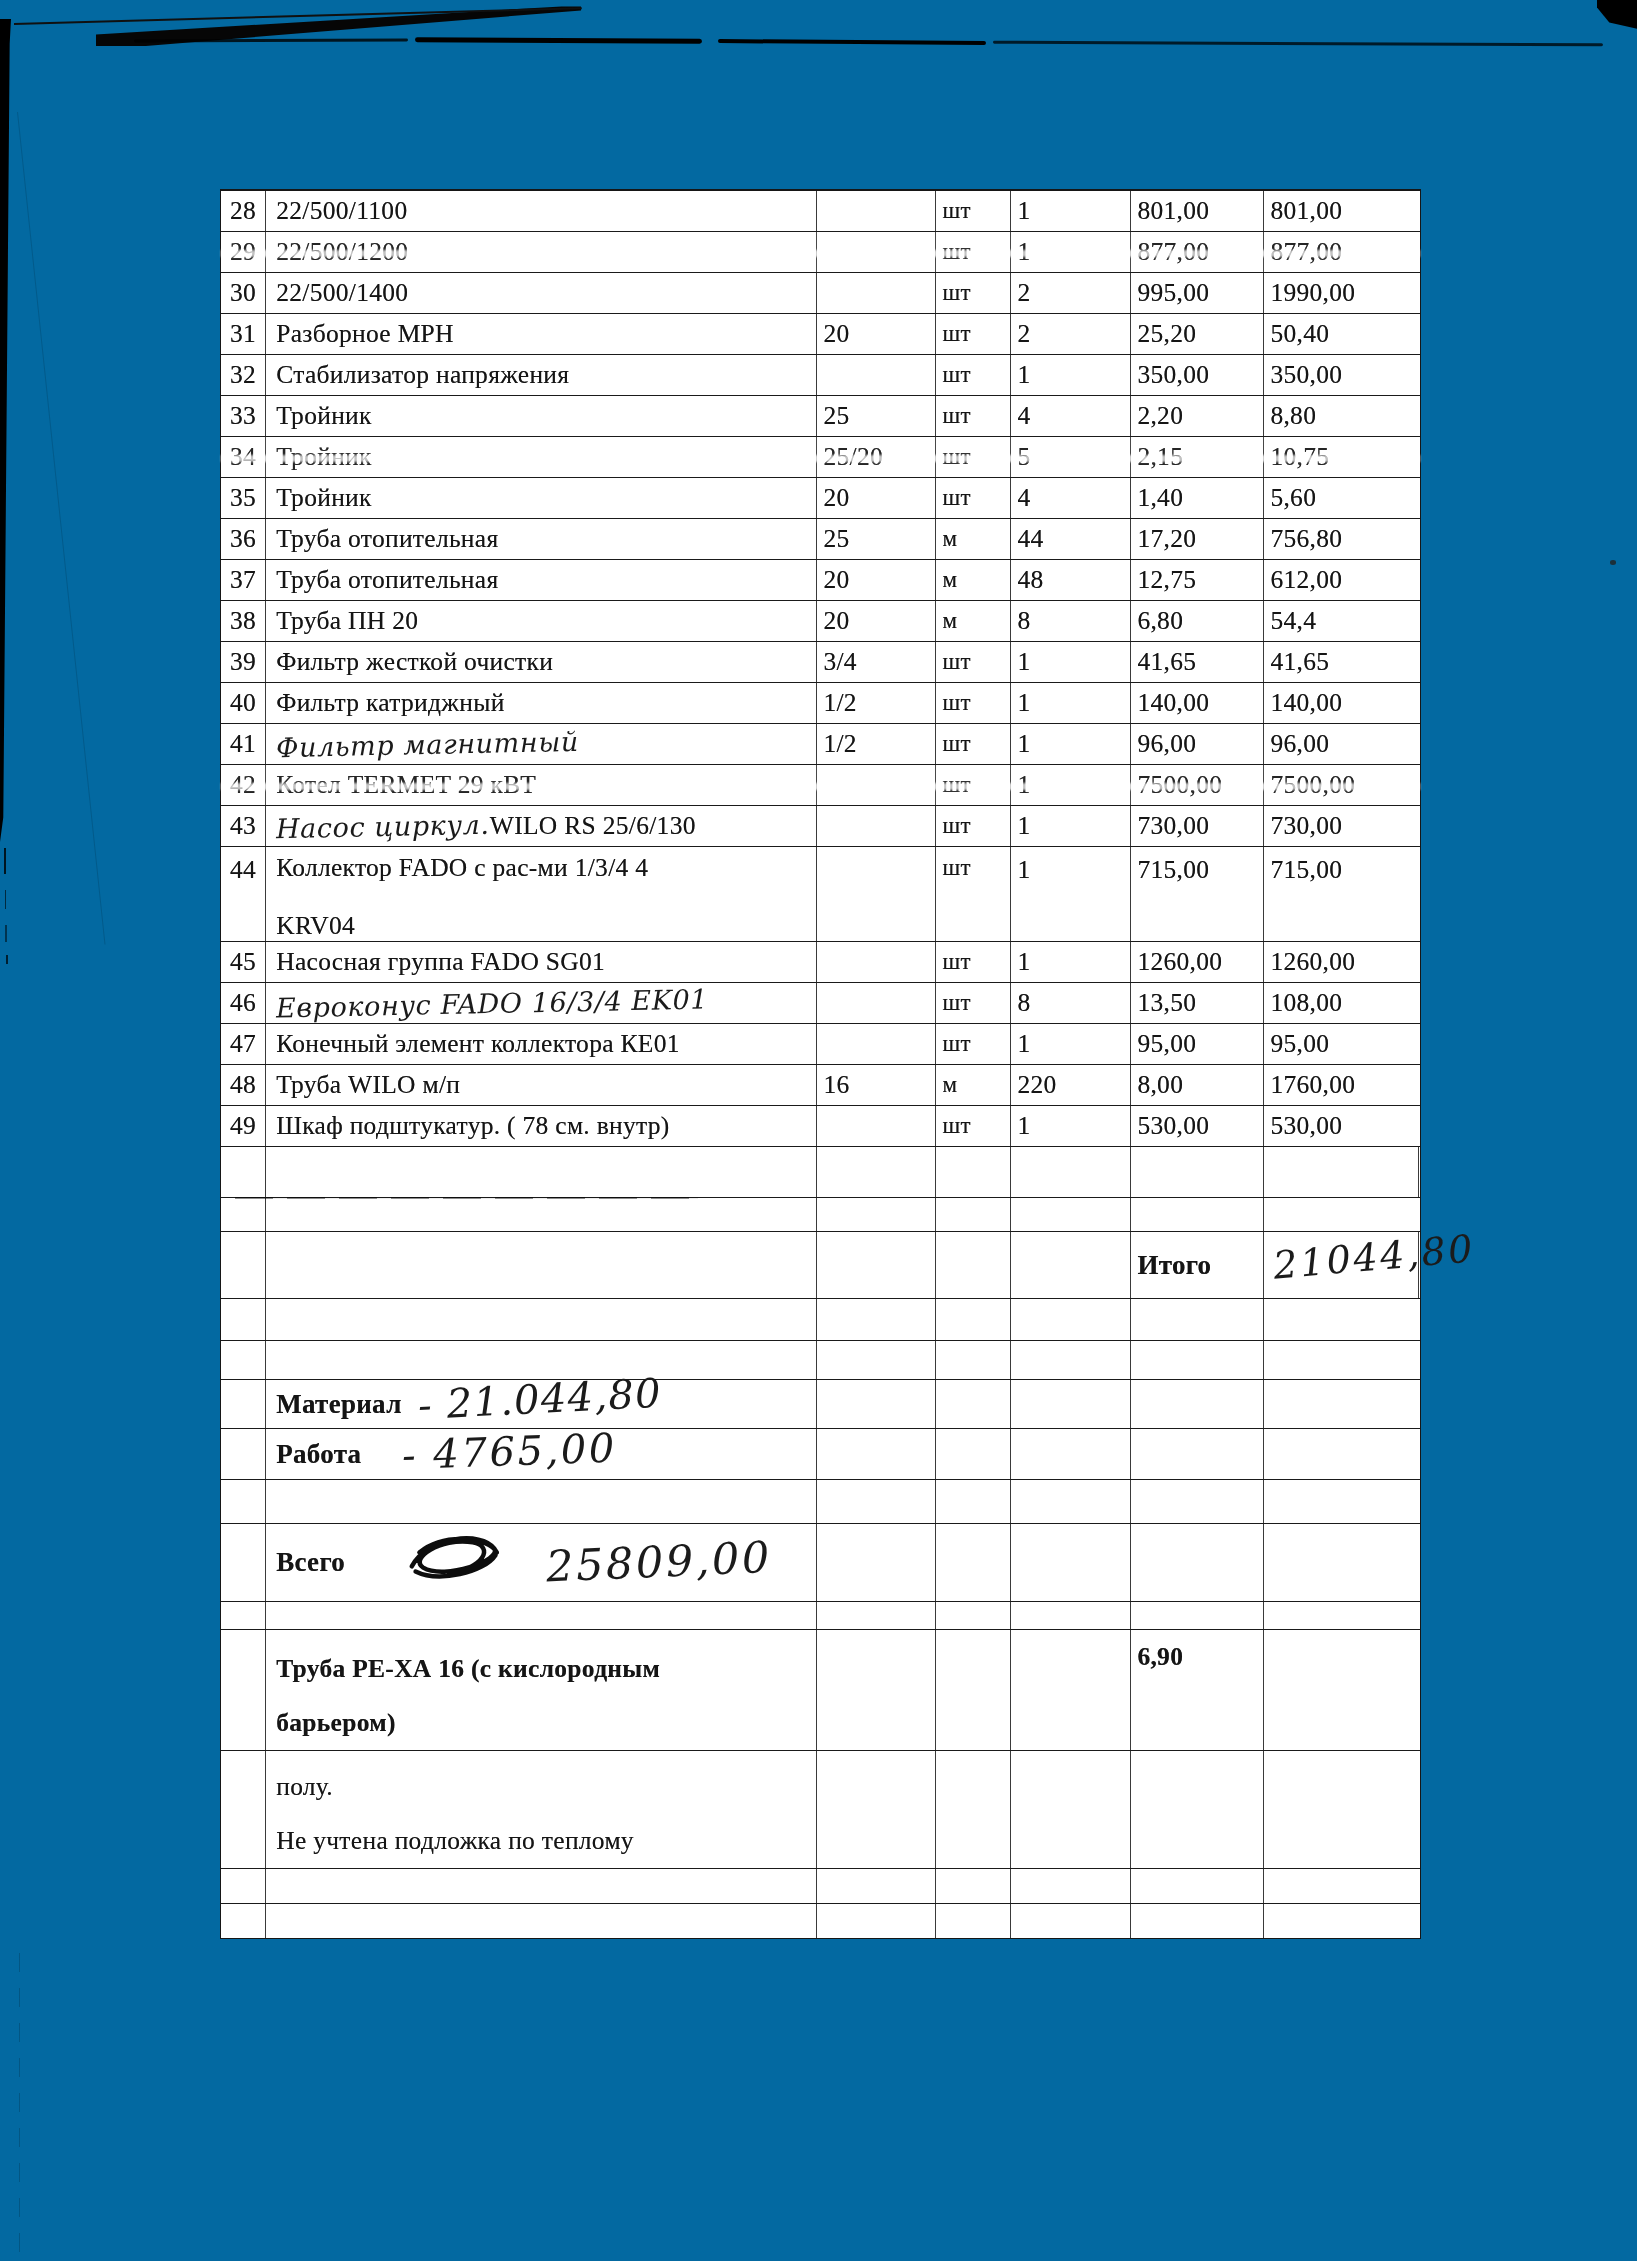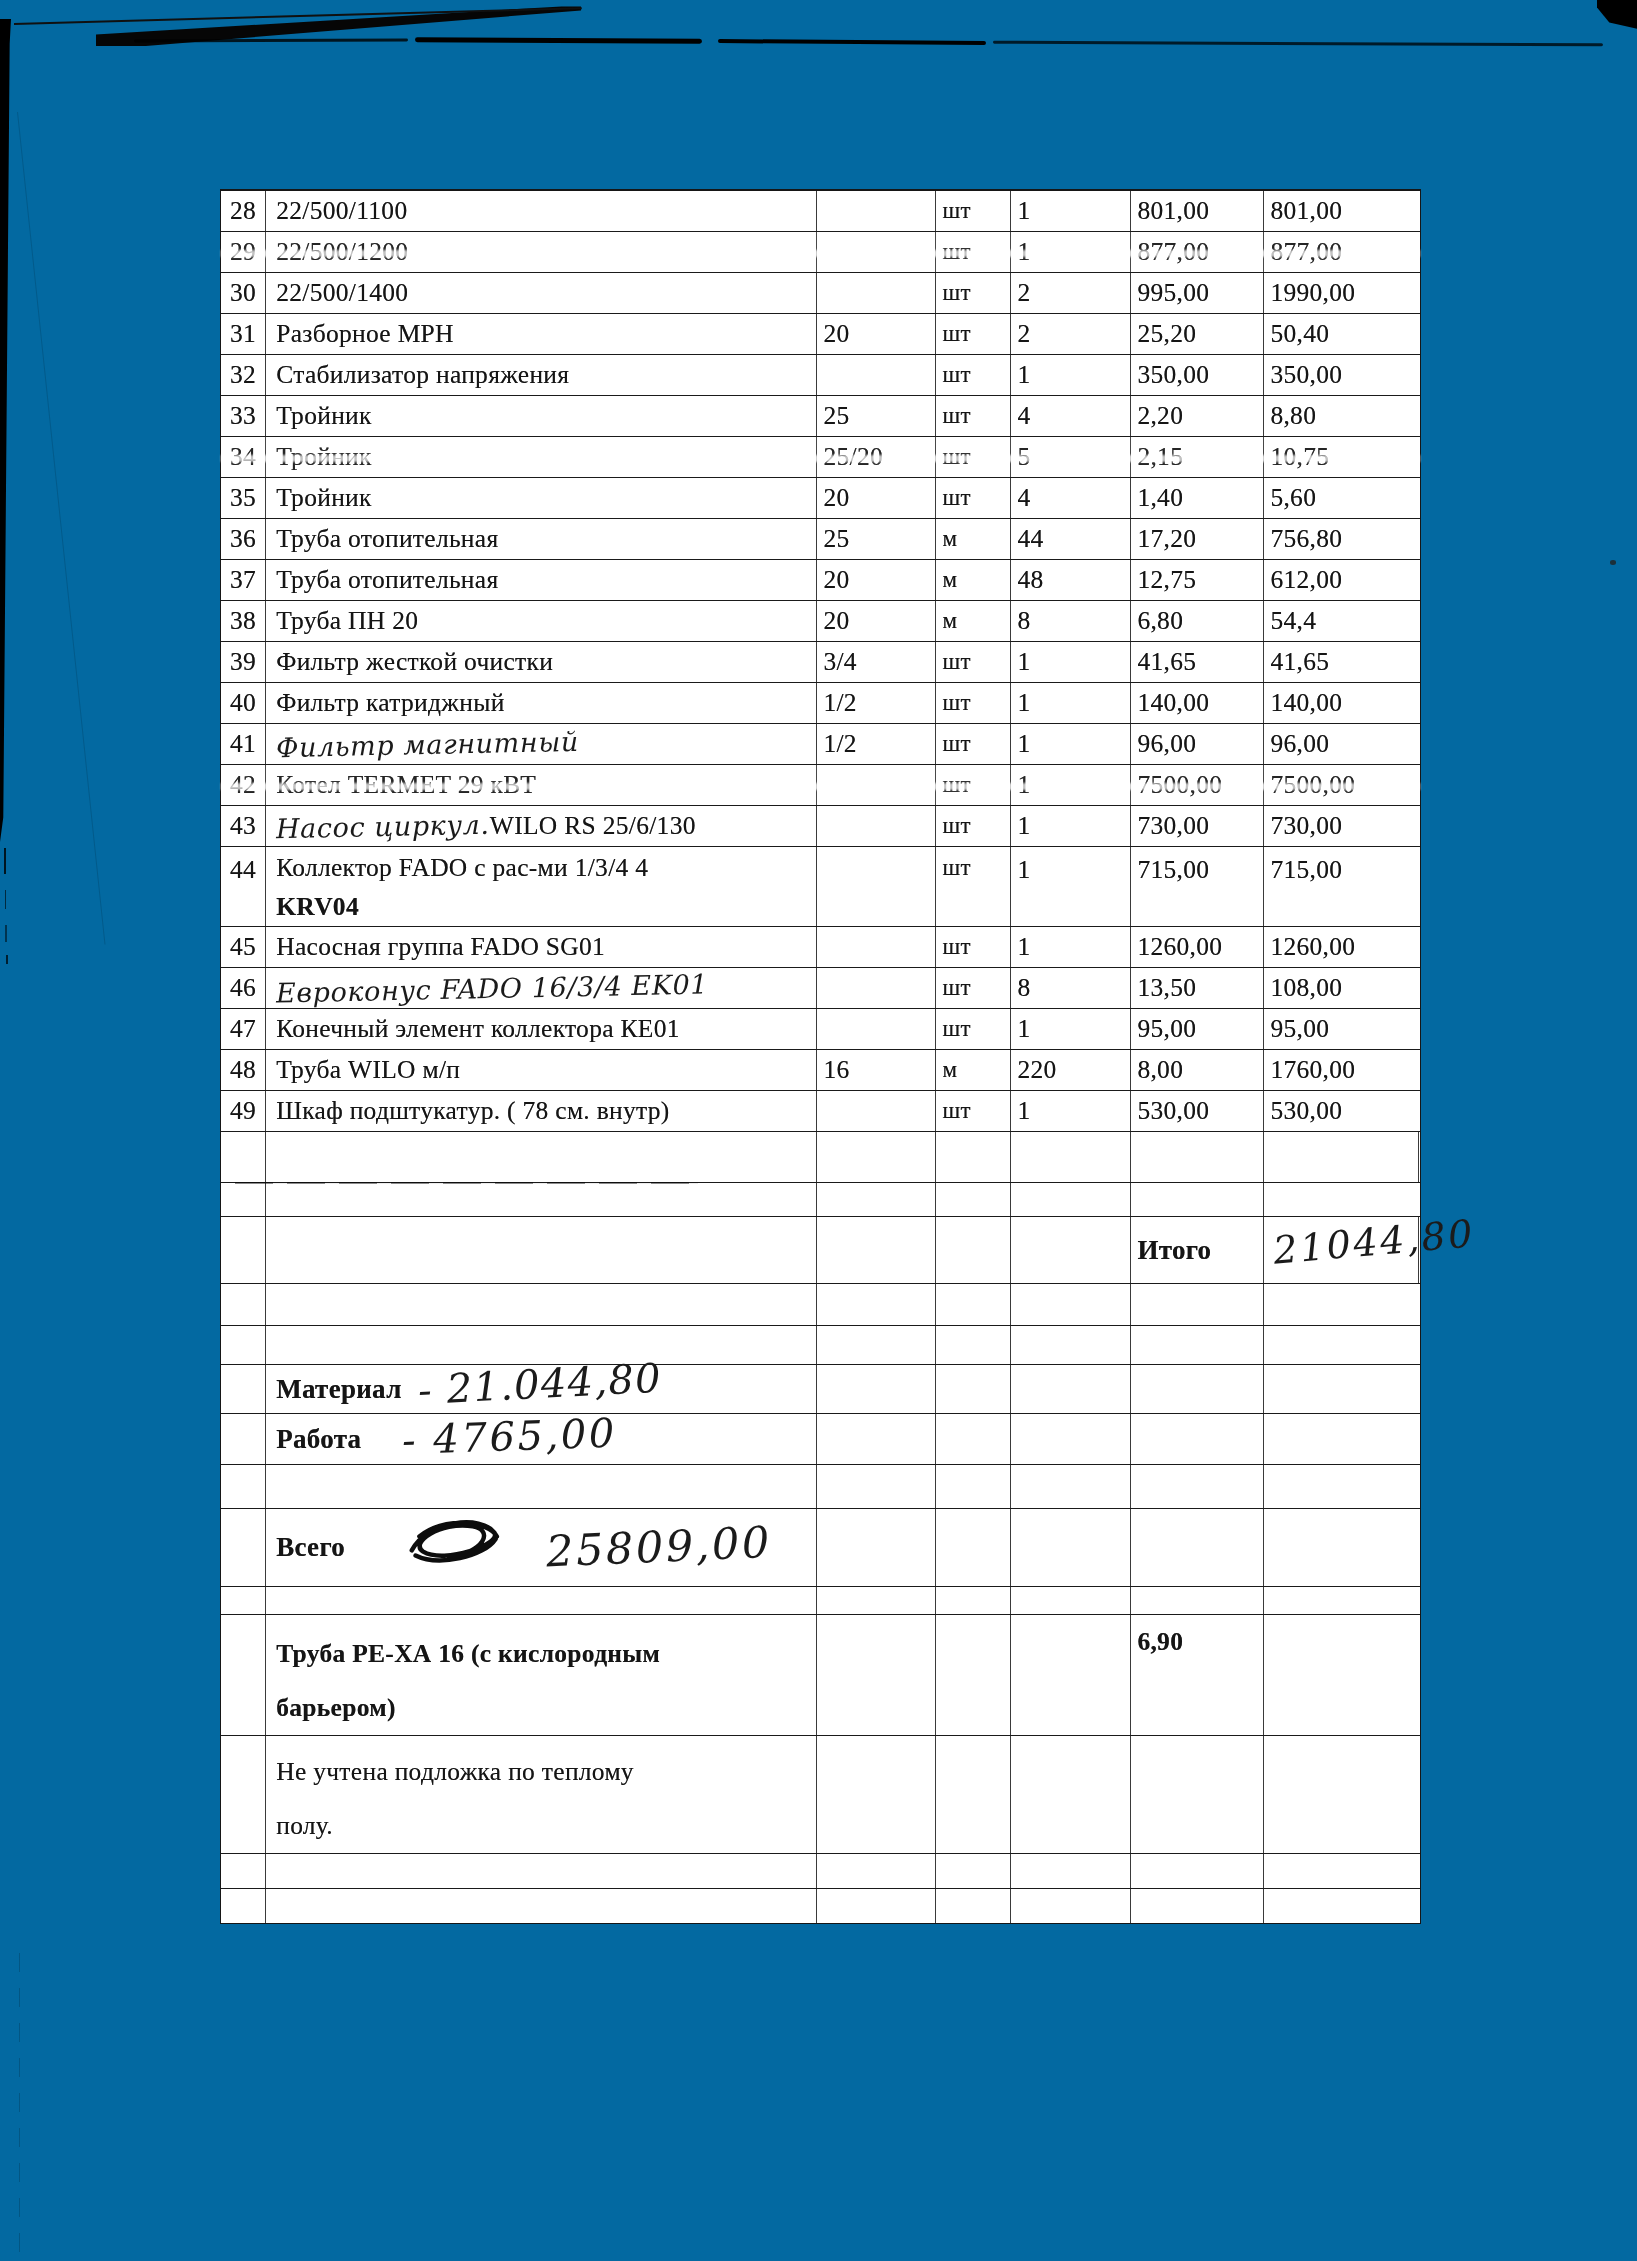--- a/index.html
+++ b/index.html
@@ -23,21 +23,21 @@
     text-shadow:0 0 0.6px rgba(0,0,0,.55);overflow:visible;position:relative;
   }
   .cell:last-child{border-right:none;}
   .c-num{padding-left:9px;}
   .c-name{padding-left:10.2px;}
   .name-right{width:100%;text-align:left;padding-right:6.4px;}
   .c-unit{font-size:23px;}
   .row-tall{min-height:79px;}
   .row-tall .cell{align-items:flex-start;padding-top:7.7px;}
   .row-tall .c-name{display:block;padding-top:6.4px;}
-  .name2{font-weight:bold;margin-top:9px;}
+  .name2{font-weight:normal;margin-top:28px;}
   .degraded::after{
     content:"";position:absolute;left:0;right:0;top:45%;height:18%;
     background:rgba(255,255,255,.72);filter:blur(1.3px);pointer-events:none;z-index:2;
   }
   .degraded .cell{opacity:.93;}
   .b{font-weight:bold;}
   .sum-label{font-weight:bold;font-size:27px;}
   
   .hand{
     font-family:"DejaVu Serif", serif;font-style:italic;color:#1b1b1b;
@@ -439,22 +439,22 @@
         <div class="cell c-unit"></div>
         <div class="cell c-qty"></div>
         <div class="cell c-price">
           <span class="b">6,90</span>
         </div>
         <div class="cell c-total"></div>
       </div>
       <div class="t-row" style="min-height: 89px;">
         <div class="cell c-num"></div>
         <div class="cell c-name note-name" style="display: block; padding-top: 9px;">
+          <div>полу.</div>
           <div>Не учтена подложка по теплому</div>
-          <div>полу.</div>
         </div>
         <div class="cell c-size"></div>
         <div class="cell c-unit"></div>
         <div class="cell c-qty"></div>
         <div class="cell c-price"></div>
         <div class="cell c-total"></div>
       </div>
       <div class="t-row" style="min-height: 34px;">
         <div class="cell c-num"></div>
         <div class="cell c-name"></div>

